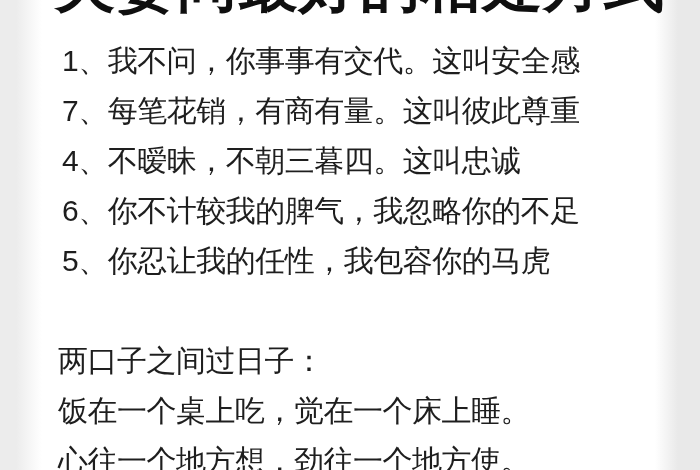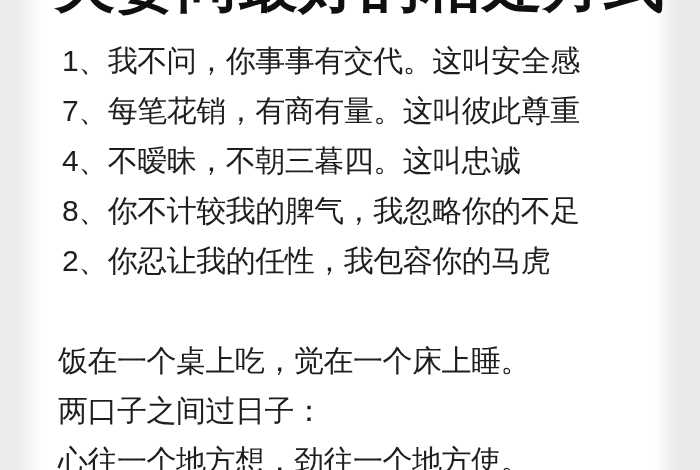--- a/index.html
+++ b/index.html
@@ -79,23 +79,23 @@
 
   <div class="gutter left"></div>
   <div class="gutter right"></div>
 
   <h1 class="title">夫妻间最好的相处方式</h1>
 
   <ul class="rules">
     <li>1、我不问，你事事有交代。这叫安全感</li>
     <li>7、每笔花销，有商有量。这叫彼此尊重</li>
     <li>4、不暧昧，不朝三暮四。这叫忠诚</li>
-    <li>8、你不计较我的脾气，我忽略你的不足</li>
-    <li>2、你忍让我的任性，我包容你的马虎</li>
+    <li>6、你不计较我的脾气，我忽略你的不足</li>
+    <li>5、你忍让我的任性，我包容你的马虎</li>
   </ul>
 
   <div class="paragraph">
+    <div>两口子之间过日子：</div>
     <div>饭在一个桌上吃，觉在一个床上睡。</div>
-    <div>两口子之间过日子：</div>
     <div>心往一个地方想，劲往一个地方使。</div>
   </div>
 
 </div>
 
 </body></html>

